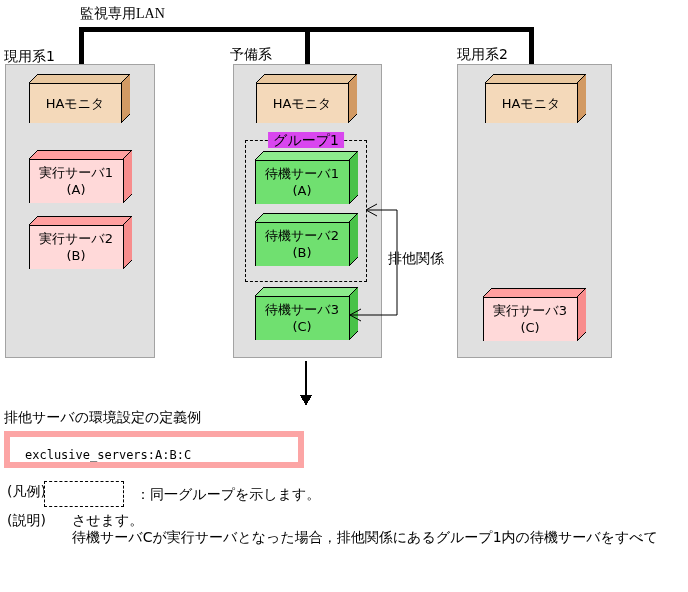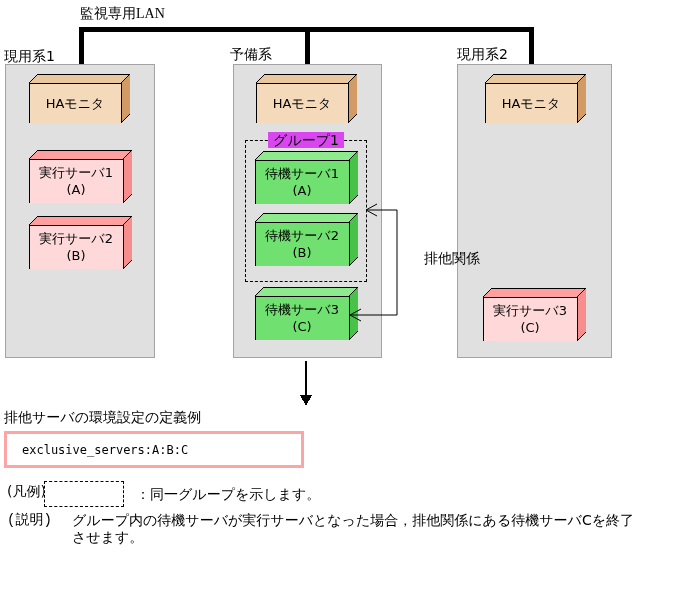--- a/index.html
+++ b/index.html
@@ -28,22 +28,22 @@
     position:absolute;border:1px dashed #000;box-sizing:border-box;
   }
   .group-label{
     position:absolute;top:-9px;left:50%;transform:translateX(-50%);
     background:#d946ef;padding:0 5px;font-size:14px;line-height:16px;white-space:nowrap;
   }
   .legend-dashed{
     position:absolute;border:1px dashed #000;background:#fff;box-sizing:border-box;
   }
   .codebox{
-    position:absolute;border:3px solid #fca5a5;background:#fff;box-sizing:border-box;
-    display:flex;align-items:center;
+    position:absolute;border:6px solid #fca5a5;background:#fff;box-sizing:border-box;
+    display:flex;align-items:flex-end;
   }
   .codebox span{
     font-family:"DejaVu Sans Mono","Liberation Mono",monospace;
     font-size:12px;padding-left:15px;white-space:pre;
   }
   .expl-line{font-size:14px;line-height:16.5px;white-space:nowrap;}
   svg{shape-rendering:crispEdges;}
   svg.smooth{shape-rendering:auto;}
 </style>
 </head>
@@ -129,33 +129,33 @@
   <polygon class="face ex-front" points="0,9 94,9 94,53 0,53"></polygon>
   <text x="47" y="27">実行サーバ3</text>
   <text x="47" y="44">(C)</text>
 </svg>
 
 <svg class="abs smooth" style="left:340px;top:195px;" width="130" height="135">
   <polyline points="26,15 57,15 57,120 10,120" fill="none" stroke="#000" stroke-width="1"></polyline>
   <path d="M26,15 L37,9 M26,15 L37,21" fill="none" stroke="#000" stroke-width="1"></path>
   <path d="M10,120 L21,114 M10,120 L21,126" fill="none" stroke="#000" stroke-width="1"></path>
 </svg>
-<div class="abs lbl" style="left:424px;top:250px;">排他関係</div>
+<div class="abs lbl" style="left:388px;top:250px;">排他関係</div>
 
 <svg class="abs" style="left:298px;top:361px;" width="16" height="46">
   <line x1="8" y1="0" x2="8" y2="35" stroke="#000" stroke-width="2"></line>
   <polygon points="2,34 14,34 8,45" fill="#000"></polygon>
 </svg>
 
 <div class="abs lbl" style="left:4px;top:409px;">排他サーバの環境設定の定義例</div>
 <div class="codebox" style="left:4px;top:431px;width:300px;height:37px;">
   <span>exclusive_servers:A:B:C</span>
 </div>
 
 <div class="abs lbl" style="left:7px;top:483px;">(凡例)</div>
 <div class="legend-dashed" style="left:44px;top:481px;width:80px;height:26px;"></div>
 <div class="abs lbl" style="left:136px;top:486px;">：同一グループを示します。</div>
 
-<div class="abs lbl" style="left:7px;top:512px;font-family:Liberation Mono, monospace;">(説明)</div>
+<div class="abs lbl" style="left:7px;top:512px;">(説明)</div>
 <div class="abs" style="left:72px;top:512px;width:610px;">
-  <div class="expl-line">グループ内の待機サーバが実行サーバとなった場合，排他関係にある待機サーバCを終了</div>
   <div class="expl-line">させます。</div>
+  <div class="expl-line">待機サーバCが実行サーバとなった場合，排他関係にあるグループ1内の待機サーバをすべて</div>
 </div>
 
 </body></html>

